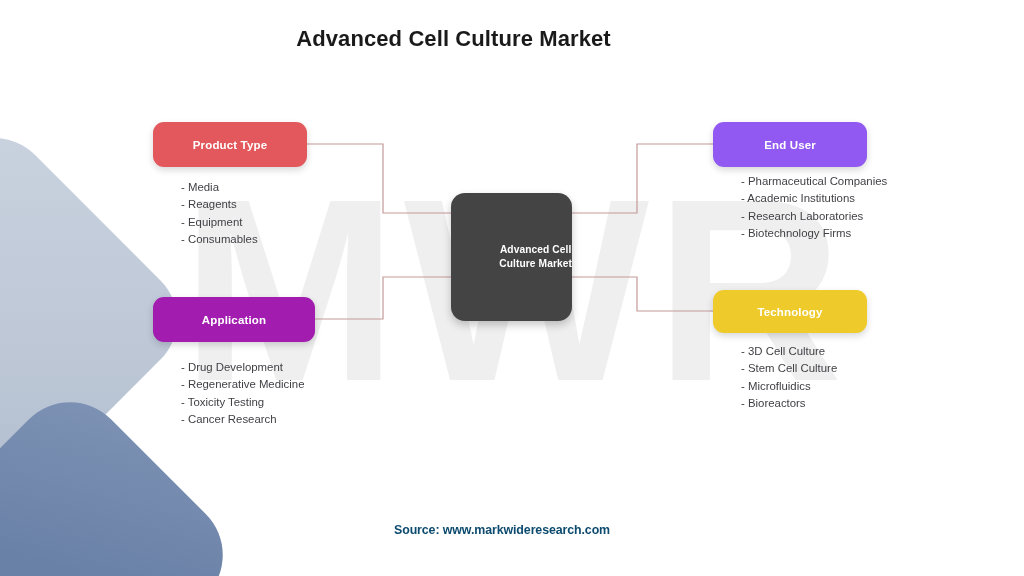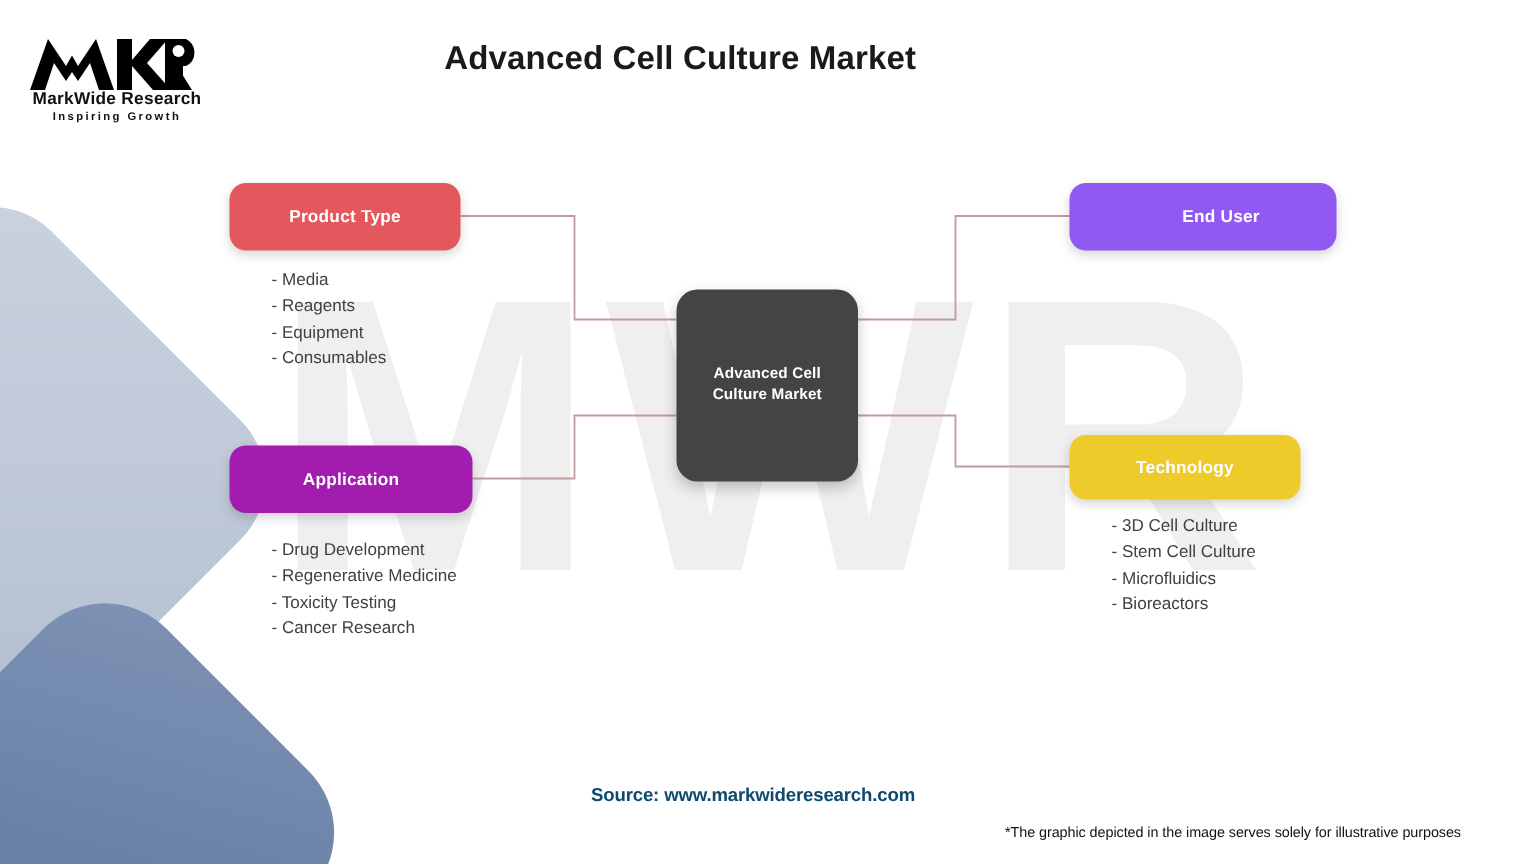--- a/index.html
+++ b/index.html
@@ -108,21 +108,21 @@
     justify-content: center;
     box-shadow: 0 3px 7px rgba(0,0,0,0.16);
   }
   .pill-label {
     font-size: 11.5px;
     font-weight: bold;
     color: #ffffff;
     letter-spacing: 0.15px;
   }
   #pill-product  { left: 153px; top: 122px; width: 154px; height: 45px; background: #e2585c; border-radius: 11px; }
-  #pill-enduser  { left: 713px; top: 122px; width: 154px; height: 45px; background: #9159f2; padding-left: 24px; }
+  #pill-enduser  { left: 713px; top: 122px; width: 154px; height: 45px; background: #9159f2; }
   #pill-app      { left: 153px; top: 297px; width: 162px; height: 45px; background: #a21caf; }
   #pill-tech     { left: 713px; top: 290px; width: 154px; height: 43px; background: #eecb2a; text-align: center; }
 
   
   .bullets {
     position: absolute;
     font-size: 11.4px;
     color: #3f3f44;
     line-height: 17.4px;
     white-space: nowrap;
@@ -137,21 +137,21 @@
   #center-node {
     position: absolute;
     left: 451px;
     top: 193px;
     width: 121px;
     height: 128px;
     background: #444444;
     border-radius: 14px;
     display: flex;
     align-items: center;
-    justify-content: center;
+    justify-content: flex-end;
     box-shadow: 0 4px 9px rgba(0,0,0,0.22);
   }
   #center-node .center-text {
     font-size: 10.2px;
     font-weight: bold;
     color: #ffffff;
     text-align: center;
     line-height: 14px;
     letter-spacing: 0.1px;
   }
@@ -182,32 +182,20 @@
 
   <div class="deco-light"></div>
   <div class="deco-dark"></div>
 
   <div class="watermark">
     <svg viewBox="0 0 790 250" xmlns="http://www.w3.org/2000/svg">
       <text x="395" y="200" text-anchor="middle" font-family="Liberation Sans, sans-serif" font-size="260" font-weight="bold" fill="#efefef" letter-spacing="6">MWR</text>
     </svg>
   </div>
 
-  <div class="logo">
-    <svg width="112" height="40" viewBox="0 0 112 40" xmlns="http://www.w3.org/2000/svg">
-      <path d="M2 38 L14 4 L26 22 L30 15 L34 22 L46 4 L58 38 L48 38 L42 20 L34 32 L30 26 L26 32 L18 20 L12 38 Z" fill="#000000"></path>
-      <path d="M60 4 L70 4 L70 18 L82 4 L94 4 L80 20 L96 38 L84 38 L70 22 L70 38 L60 38 Z" fill="#000000"></path>
-      <path d="M96 4 L106 4 A10 10 0 0 1 106 22 L100 22 L110 38 L100 38 L92 24 L92 4 Z" fill="#000000"></path>
-      <rect x="92" y="4" width="12" height="34" fill="#000000"></rect>
-      <path d="M92 4 L104 4 A9 9 0 0 1 104 21 L92 21 Z" fill="#000000"></path>
-      <circle cx="101" cy="12" r="4" fill="#ffffff"></circle>
-    </svg>
-    <div class="logo-name">MarkWide Research</div>
-    <div class="logo-tag">Inspiring Growth</div>
-  </div>
 
   <div class="title">Advanced Cell Culture Market</div>
 
   <svg class="connectors" viewBox="0 0 1024 576" xmlns="http://www.w3.org/2000/svg">
 
     <path d="M307 144 L383 144 L383 213 L451 213" fill="none" stroke="#c49a9a" stroke-width="1.2"></path>
 
     <path d="M713 144 L637 144 L637 213 L572 213" fill="none" stroke="#c49a9a" stroke-width="1.2"></path>
 
     <path d="M315 319 L383 319 L383 277 L451 277" fill="none" stroke="#c49a9a" stroke-width="1.2"></path>
@@ -221,20 +209,26 @@
   <div class="bullets" id="bullets-product">
     <div>- Media</div>
     <div>- Reagents</div>
     <div>- Equipment</div>
     <div>- Consumables</div>
   </div>
 
   <div class="pill" id="pill-enduser">
     <span class="pill-label">End User</span>
   </div>
+  <div class="bullets" id="bullets-enduser">
+    <div>- Pharmaceutical Companies</div>
+    <div>- Academic Institutions</div>
+    <div>- Research Laboratories</div>
+    <div>- Biotechnology Firms</div>
+  </div>
 
   <div class="pill" id="pill-app">
     <span class="pill-label">Application</span>
   </div>
   <div class="bullets" id="bullets-app">
     <div>- Drug Development</div>
     <div>- Regenerative Medicine</div>
     <div>- Toxicity Testing</div>
     <div>- Cancer Research</div>
   </div>
@@ -250,15 +244,14 @@
   </div>
 
   <div id="center-node">
     <div class="center-text">
       <span>Advanced Cell</span><br>
       <span>Culture Market</span>
     </div>
   </div>
 
   <div class="source">Source: www.markwideresearch.com</div>
-  <div class="disclaimer">*The graphic depicted in the image serves solely for illustrative purposes</div>
 
 </div>
 
 </body></html>

